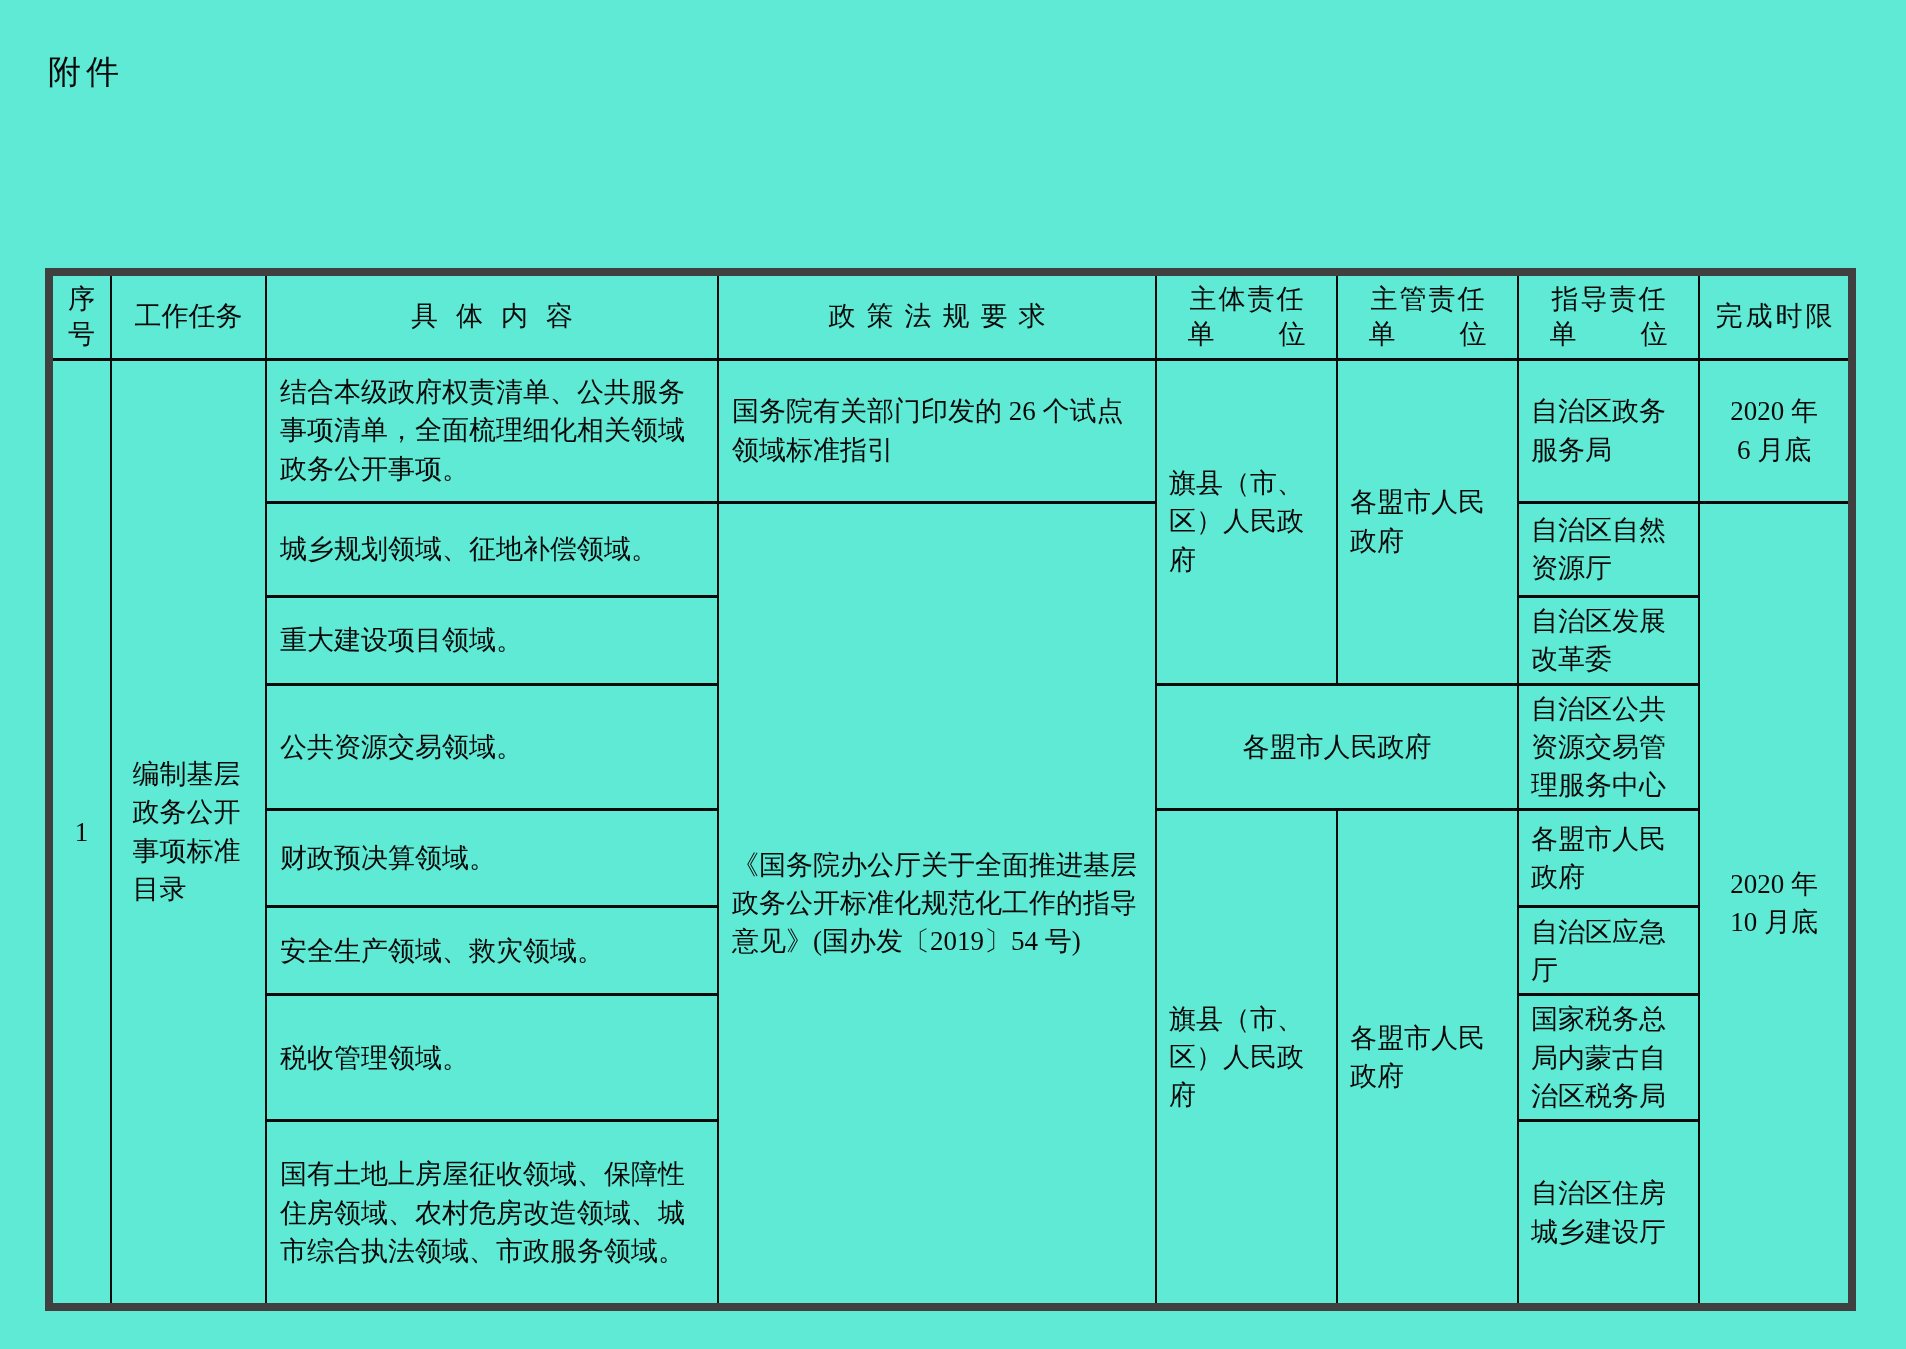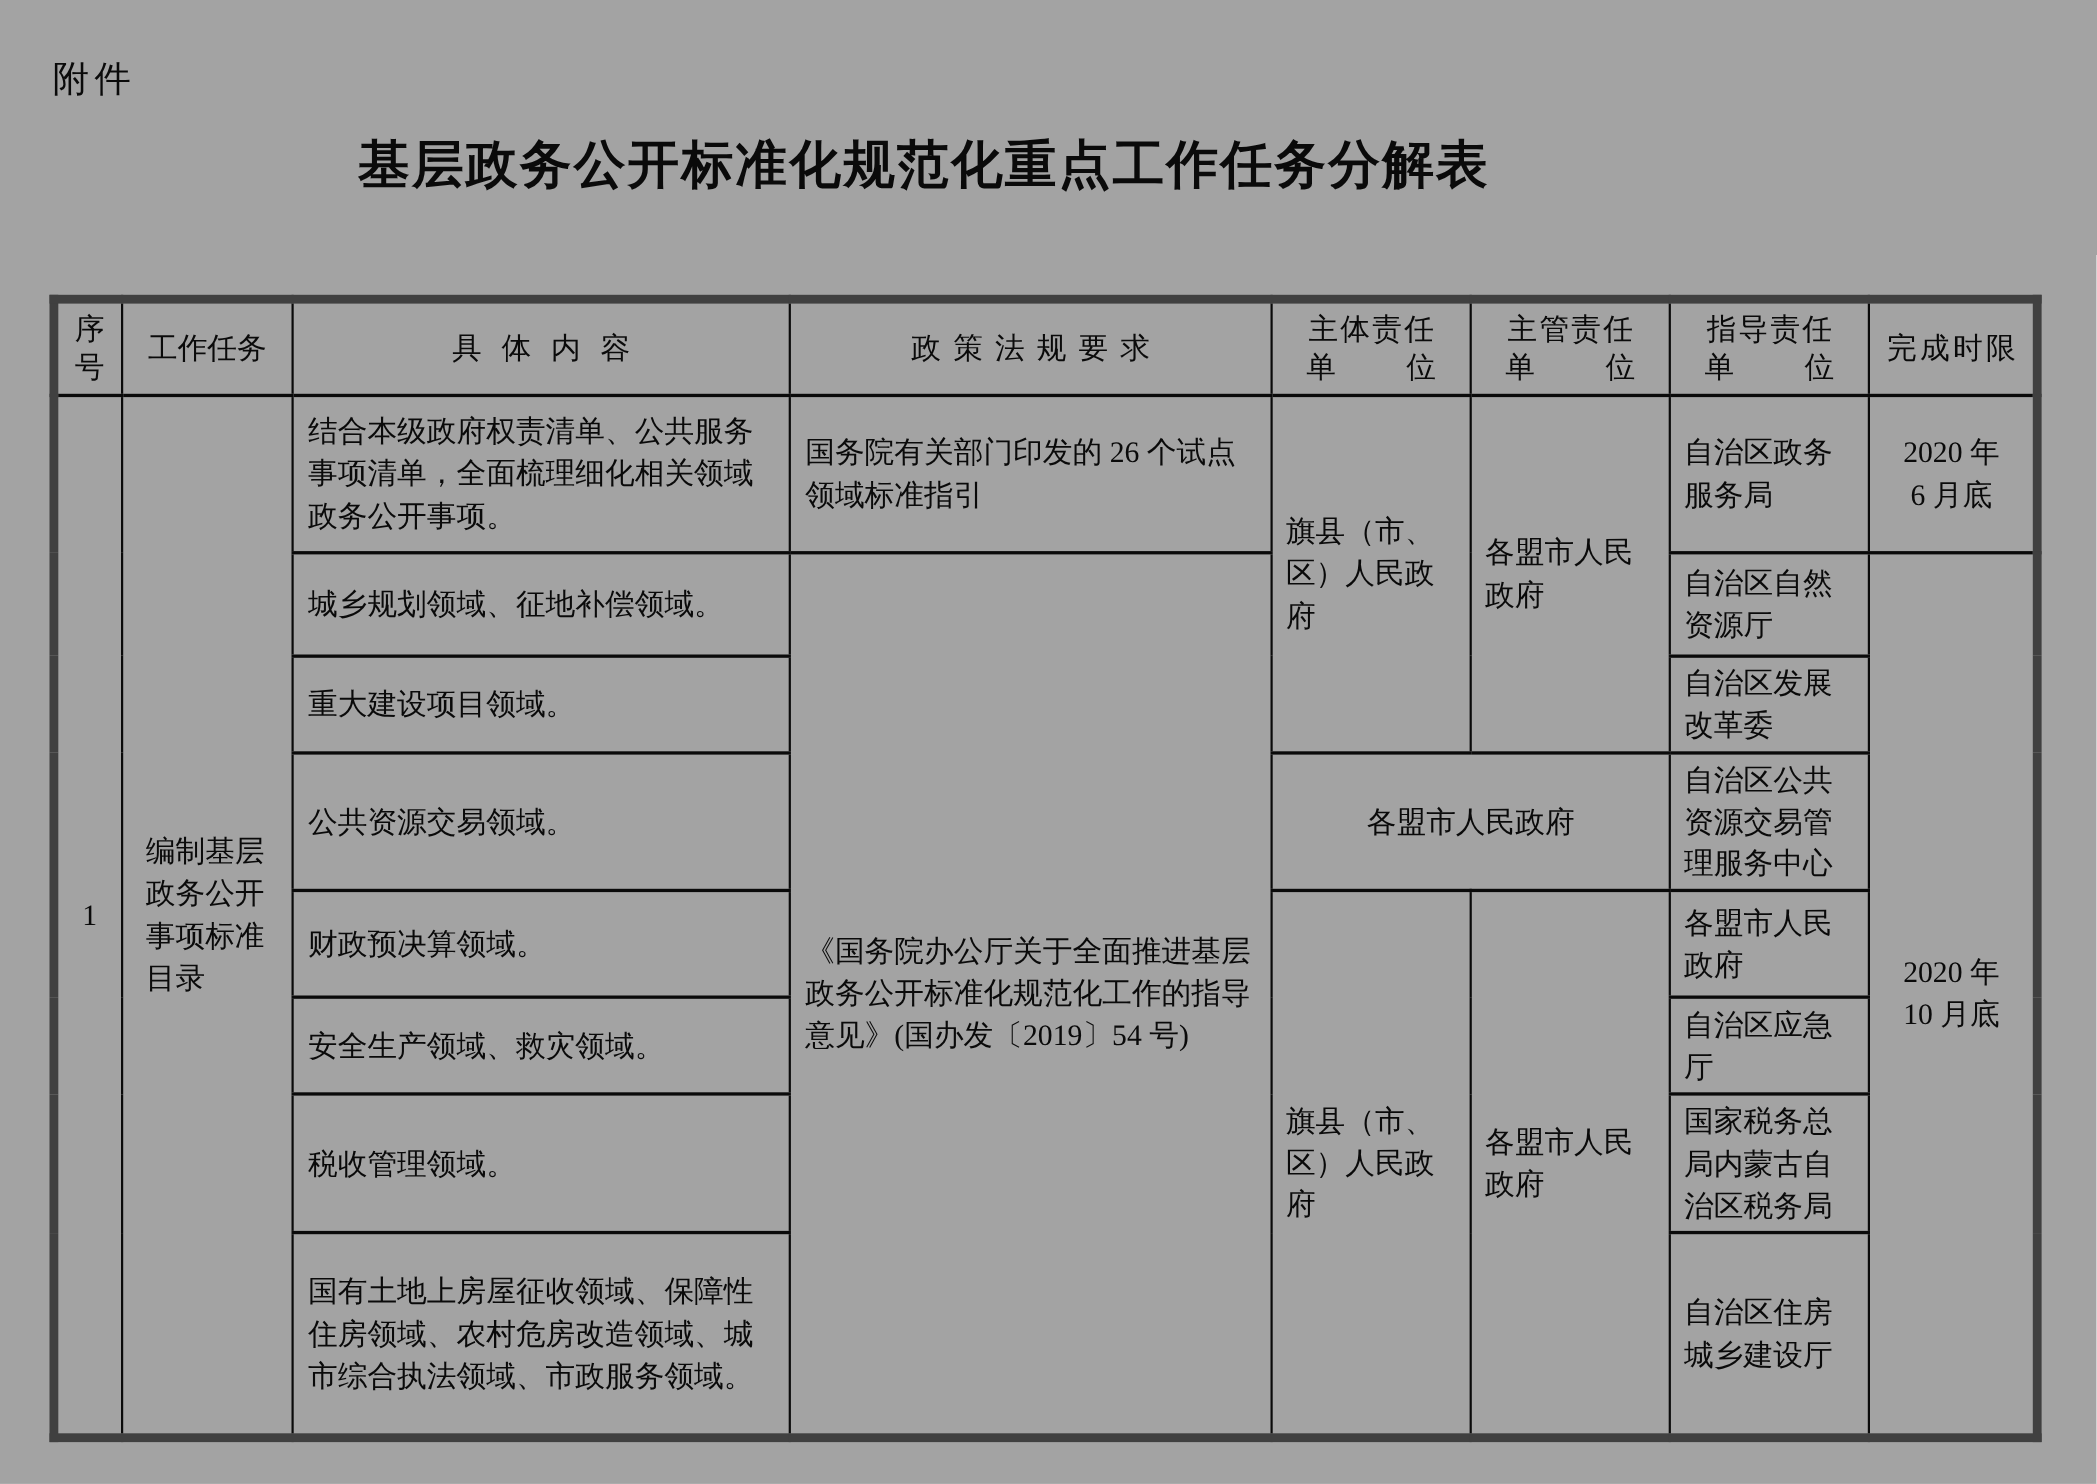--- a/index.html
+++ b/index.html
@@ -9,21 +9,21 @@
     height: 1349px;
     background: #ffffff;
     font-family: "Liberation Serif", "DejaVu Serif", serif;
     color: #0a0a0a;
     overflow: hidden;
   }
   .page {
     position: relative;
     width: 1906px;
     height: 1349px;
-    background: #a3a3a3;
+    background: #5eead4;
   }
   .attachment {
     position: absolute;
     top: 50px;
     left: 48px;
     font-size: 33px;
     letter-spacing: 5px;
     font-weight: 500;
   }
   .doc-title {
@@ -84,21 +84,20 @@
   td.deadline-cell { text-align: center; padding: 4px 6px; }
   .dl-line { display: block; text-align: center; }
 </style>
 </head>
 <body>
 
 <div class="page">
 
   <div class="attachment">附件</div>
 
-  <div class="doc-title">基层政务公开标准化规范化重点工作任务分解表</div>
 
   <table class="task-table">
     <colgroup>
       <col style="width:62px">
       <col style="width:155px">
       <col style="width:452px">
       <col style="width:438px">
       <col style="width:181px">
       <col style="width:181px">
       <col style="width:181px">

